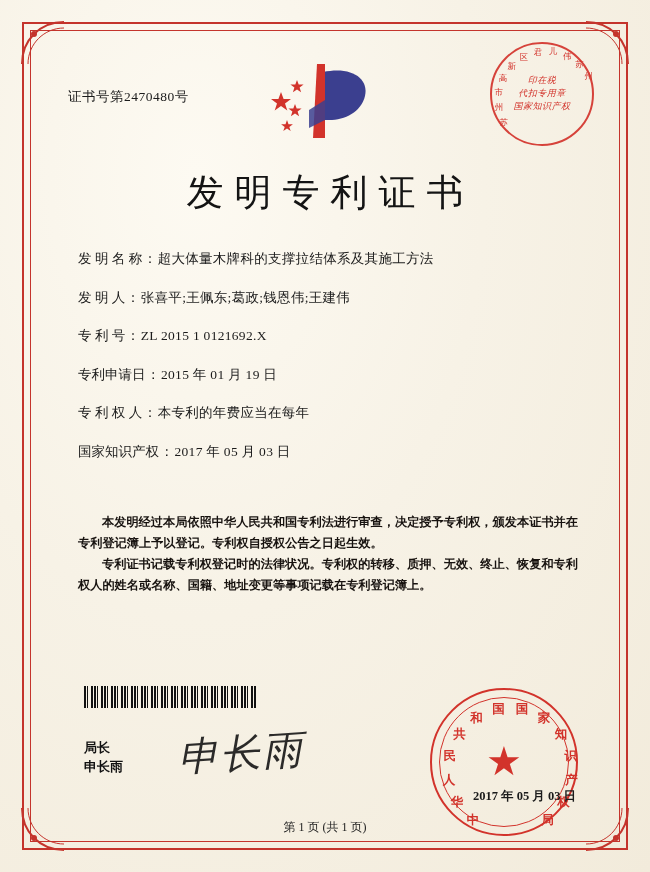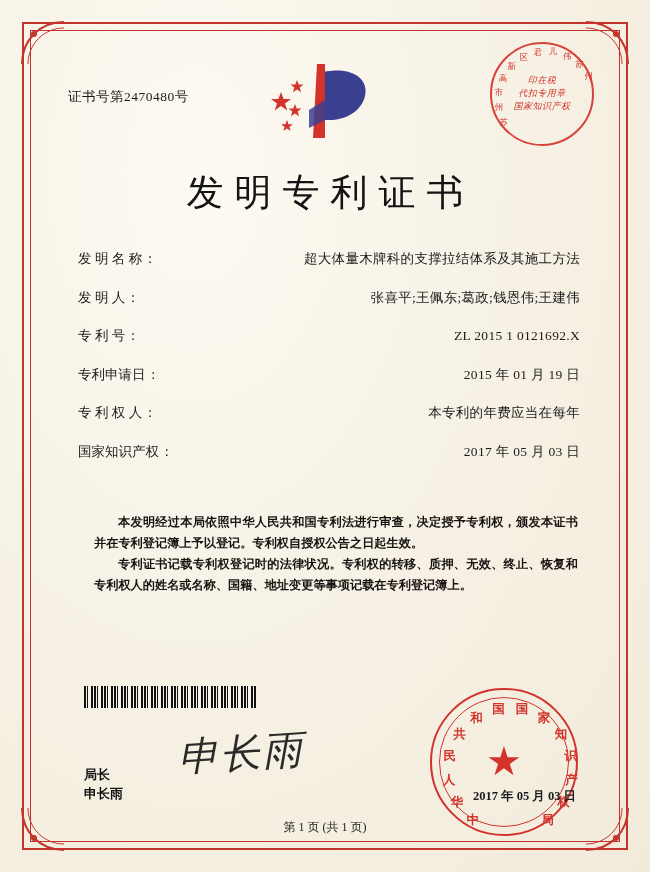--- a/index.html
+++ b/index.html
@@ -116,21 +116,20 @@
     font-family: "Liberation Serif", serif;
     text-indent: 11px;
   }
 
   
   .fields {
     position: absolute;
     left: 78px;
     top: 250px;
     right: 70px;
-    text-align: right;
   }
   .field-row {
     display: flex;
     align-items: baseline;
     margin-bottom: 20.5px;
     font-size: 13.5px;
     color: #1b1b1b;
   }
   .f-label {
     flex: 0 0 auto;
@@ -150,21 +149,20 @@
     position: absolute;
     left: 78px;
     right: 72px;
     top: 512px;
     font-size: 12.2px;
     line-height: 20.5px;
     color: #17120f;
     text-align: justify;
     font-family: "Liberation Serif", serif;
     font-weight: bold;
-    margin-left: 16px;
   }
   .body-text p {
     margin: 0 0 1px 0;
     text-indent: 24px;
   }
 
   
   .barcode {
     position: absolute;
     left: 84px;
@@ -184,22 +182,21 @@
 
   
   .sig-block {
     position: absolute;
     left: 84px;
     top: 738px;
     font-size: 13px;
     color: #111;
     line-height: 19px;
     font-weight: bold;
-    font-family: Liberation Mono, monospace;
-    margin-top: 28px;
+    font-family: Liberation Serif, serif;
   }
   .handwriting {
     position: absolute;
     left: 178px;
     top: 726px;
     font-size: 40px;
     color: #1a1a1a;
     font-family: "Liberation Serif", serif;
     font-style: italic;
     letter-spacing: 2px;

